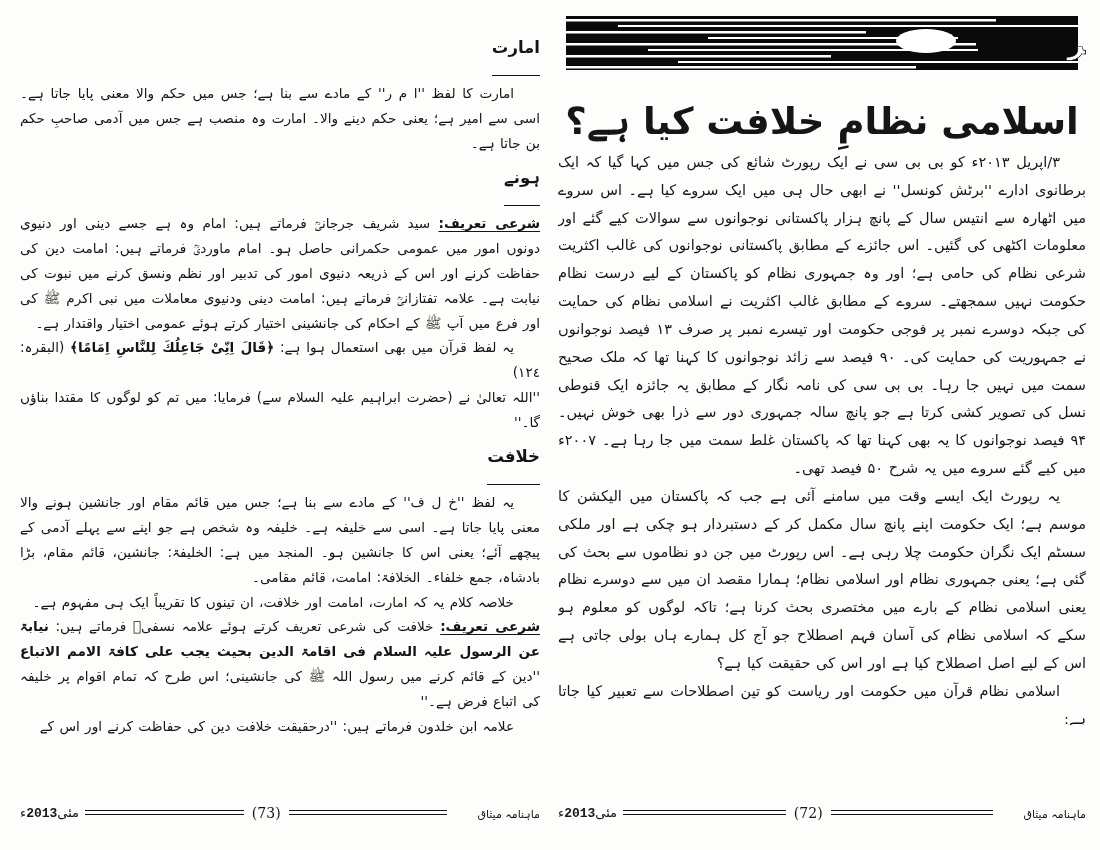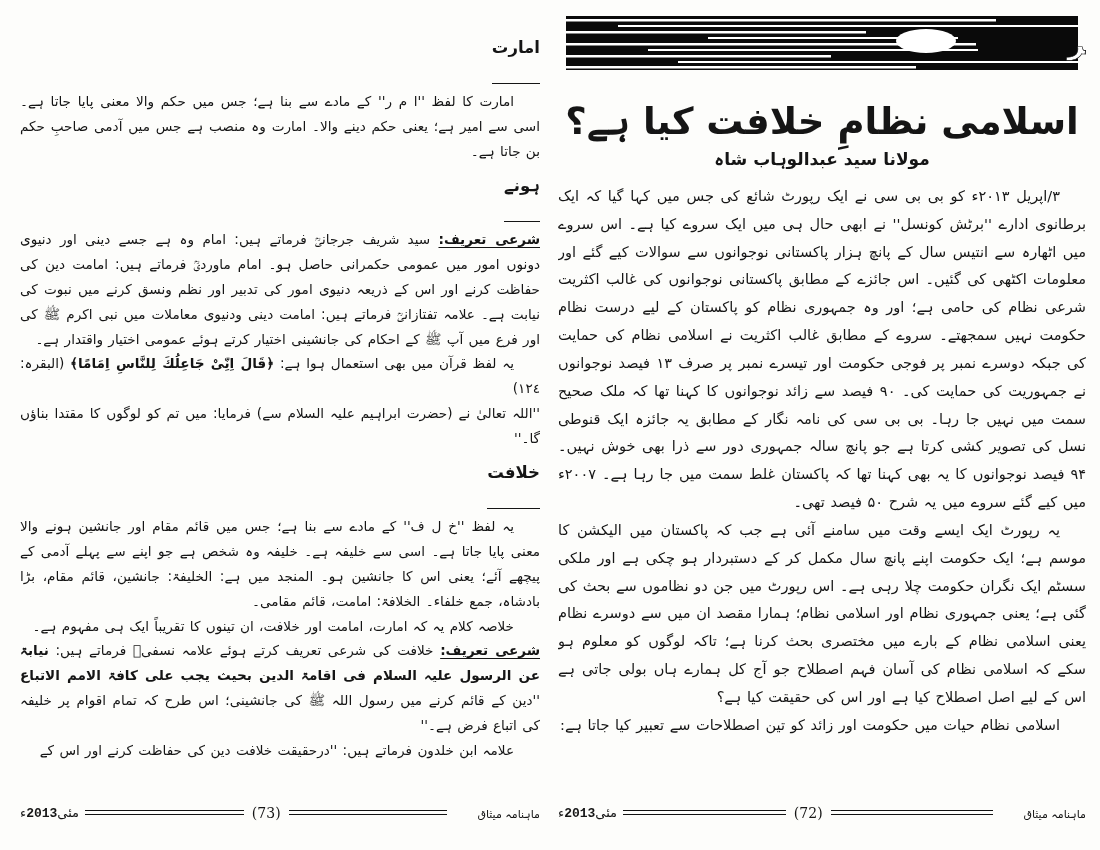--- a/index.html
+++ b/index.html
@@ -46,21 +46,21 @@
   }
   .page-right .body-col{height:576px;overflow:hidden;}
   .page-left .body-col{margin-top:26px;font-size:13.6px;line-height:1.83;height:736px;overflow:hidden;}
   p.para{margin:0;text-indent:26px;}
   p.para.no-indent{text-indent:0;}
   .sec-heading{
     display:inline-block;
     font-size:16.5px;
     font-weight:bold;
     border-bottom:1.6px solid #151515;
-    padding-bottom:20px;
+    padding-bottom:12px;
     margin:7px 0 5px 0;
   }
   .lead-underline{
     font-weight:bold;
     text-decoration:underline;
     text-underline-offset:3px;
   }
   .quran{font-weight:bold;}
   .arabic-quote{font-weight:bold;}
 
@@ -104,26 +104,25 @@
         <rect x="90" y="35" width="330" height="2"></rect>
         <rect x="8" y="41" width="265" height="2.5"></rect>
         <rect x="120" y="47" width="400" height="2"></rect>
         <rect x="8" y="52" width="350" height="2.5"></rect>
         <ellipse cx="368" cy="27" rx="30" ry="12"></ellipse>
       </g>
       <text x="516" y="40" text-anchor="end" direction="rtl" font-family="DejaVu Sans, sans-serif" font-size="27" font-weight="bold" fill="#ffffff" stroke="#0a0a0a" stroke-width="0.6" transform="skewX(-8)">بحث ونظر</text>
     </svg>
 
     <div class="article-title">اسلامی نظامِ خلافت کیا ہے؟</div>
-    <div class="article-author">مولانا سید عبدالوہاب شاہ</div>
 
     <div class="body-col">
       <p class="para">۳/اپریل ۲۰۱۳ء کو بی بی سی نے ایک رپورٹ شائع کی جس میں کہا گیا کہ ایک برطانوی ادارے ''برٹش کونسل'' نے ابھی حال ہی میں ایک سروے کیا ہے۔ اس سروے میں اٹھارہ سے انتیس سال کے پانچ ہزار پاکستانی نوجوانوں سے سوالات کیے گئے اور معلومات اکٹھی کی گئیں۔ اس جائزے کے مطابق پاکستانی نوجوانوں کی غالب اکثریت شرعی نظام کی حامی ہے؛ اور وہ جمہوری نظام کو پاکستان کے لیے درست نظام حکومت نہیں سمجھتے۔ سروے کے مطابق غالب اکثریت نے اسلامی نظام کی حمایت کی جبکہ دوسرے نمبر پر فوجی حکومت اور تیسرے نمبر پر صرف ۱۳ فیصد نوجوانوں نے جمہوریت کی حمایت کی۔ ۹۰ فیصد سے زائد نوجوانوں کا کہنا تھا کہ ملک صحیح سمت میں نہیں جا رہا۔ بی بی سی کی نامہ نگار کے مطابق یہ جائزہ ایک قنوطی نسل کی تصویر کشی کرتا ہے جو پانچ سالہ جمہوری دور سے ذرا بھی خوش نہیں۔ ۹۴ فیصد نوجوانوں کا یہ بھی کہنا تھا کہ پاکستان غلط سمت میں جا رہا ہے۔ ۲۰۰۷ء میں کیے گئے سروے میں یہ شرح ۵۰ فیصد تھی۔</p>
       <p class="para">یہ رپورٹ ایک ایسے وقت میں سامنے آئی ہے جب کہ پاکستان میں الیکشن کا موسم ہے؛ ایک حکومت اپنے پانچ سال مکمل کر کے دستبردار ہو چکی ہے اور ملکی سسٹم ایک نگران حکومت چلا رہی ہے۔ اس رپورٹ میں جن دو نظاموں سے بحث کی گئی ہے؛ یعنی جمہوری نظام اور اسلامی نظام؛ ہمارا مقصد ان میں سے دوسرے نظام یعنی اسلامی نظام کے بارے میں مختصری بحث کرنا ہے؛ تاکہ لوگوں کو معلوم ہو سکے کہ اسلامی نظام کی آسان فہم اصطلاح جو آج کل ہمارے ہاں بولی جاتی ہے اس کے لیے اصل اصطلاح کیا ہے اور اس کی حقیقت کیا ہے؟</p>
-      <p class="para">اسلامی نظام حیات میں حکومت اور زائد کو تین اصطلاحات سے تعبیر کیا جاتا ہے:</p>
+      <p class="para">اسلامی نظام قرآن میں حکومت اور ریاست کو تین اصطلاحات سے تعبیر کیا جاتا ہے:</p>
 
     </div>
 
     <div class="footer">
       <span class="brand"><small>ماہنامہ میثاق</small></span>
       <span class="rule"></span>
       <span class="pageno">(72)</span>
       <span class="rule"></span>
       <span class="date"><span>مئی</span><span class="latin">2013</span><span>ء</span></span>
     </div>

